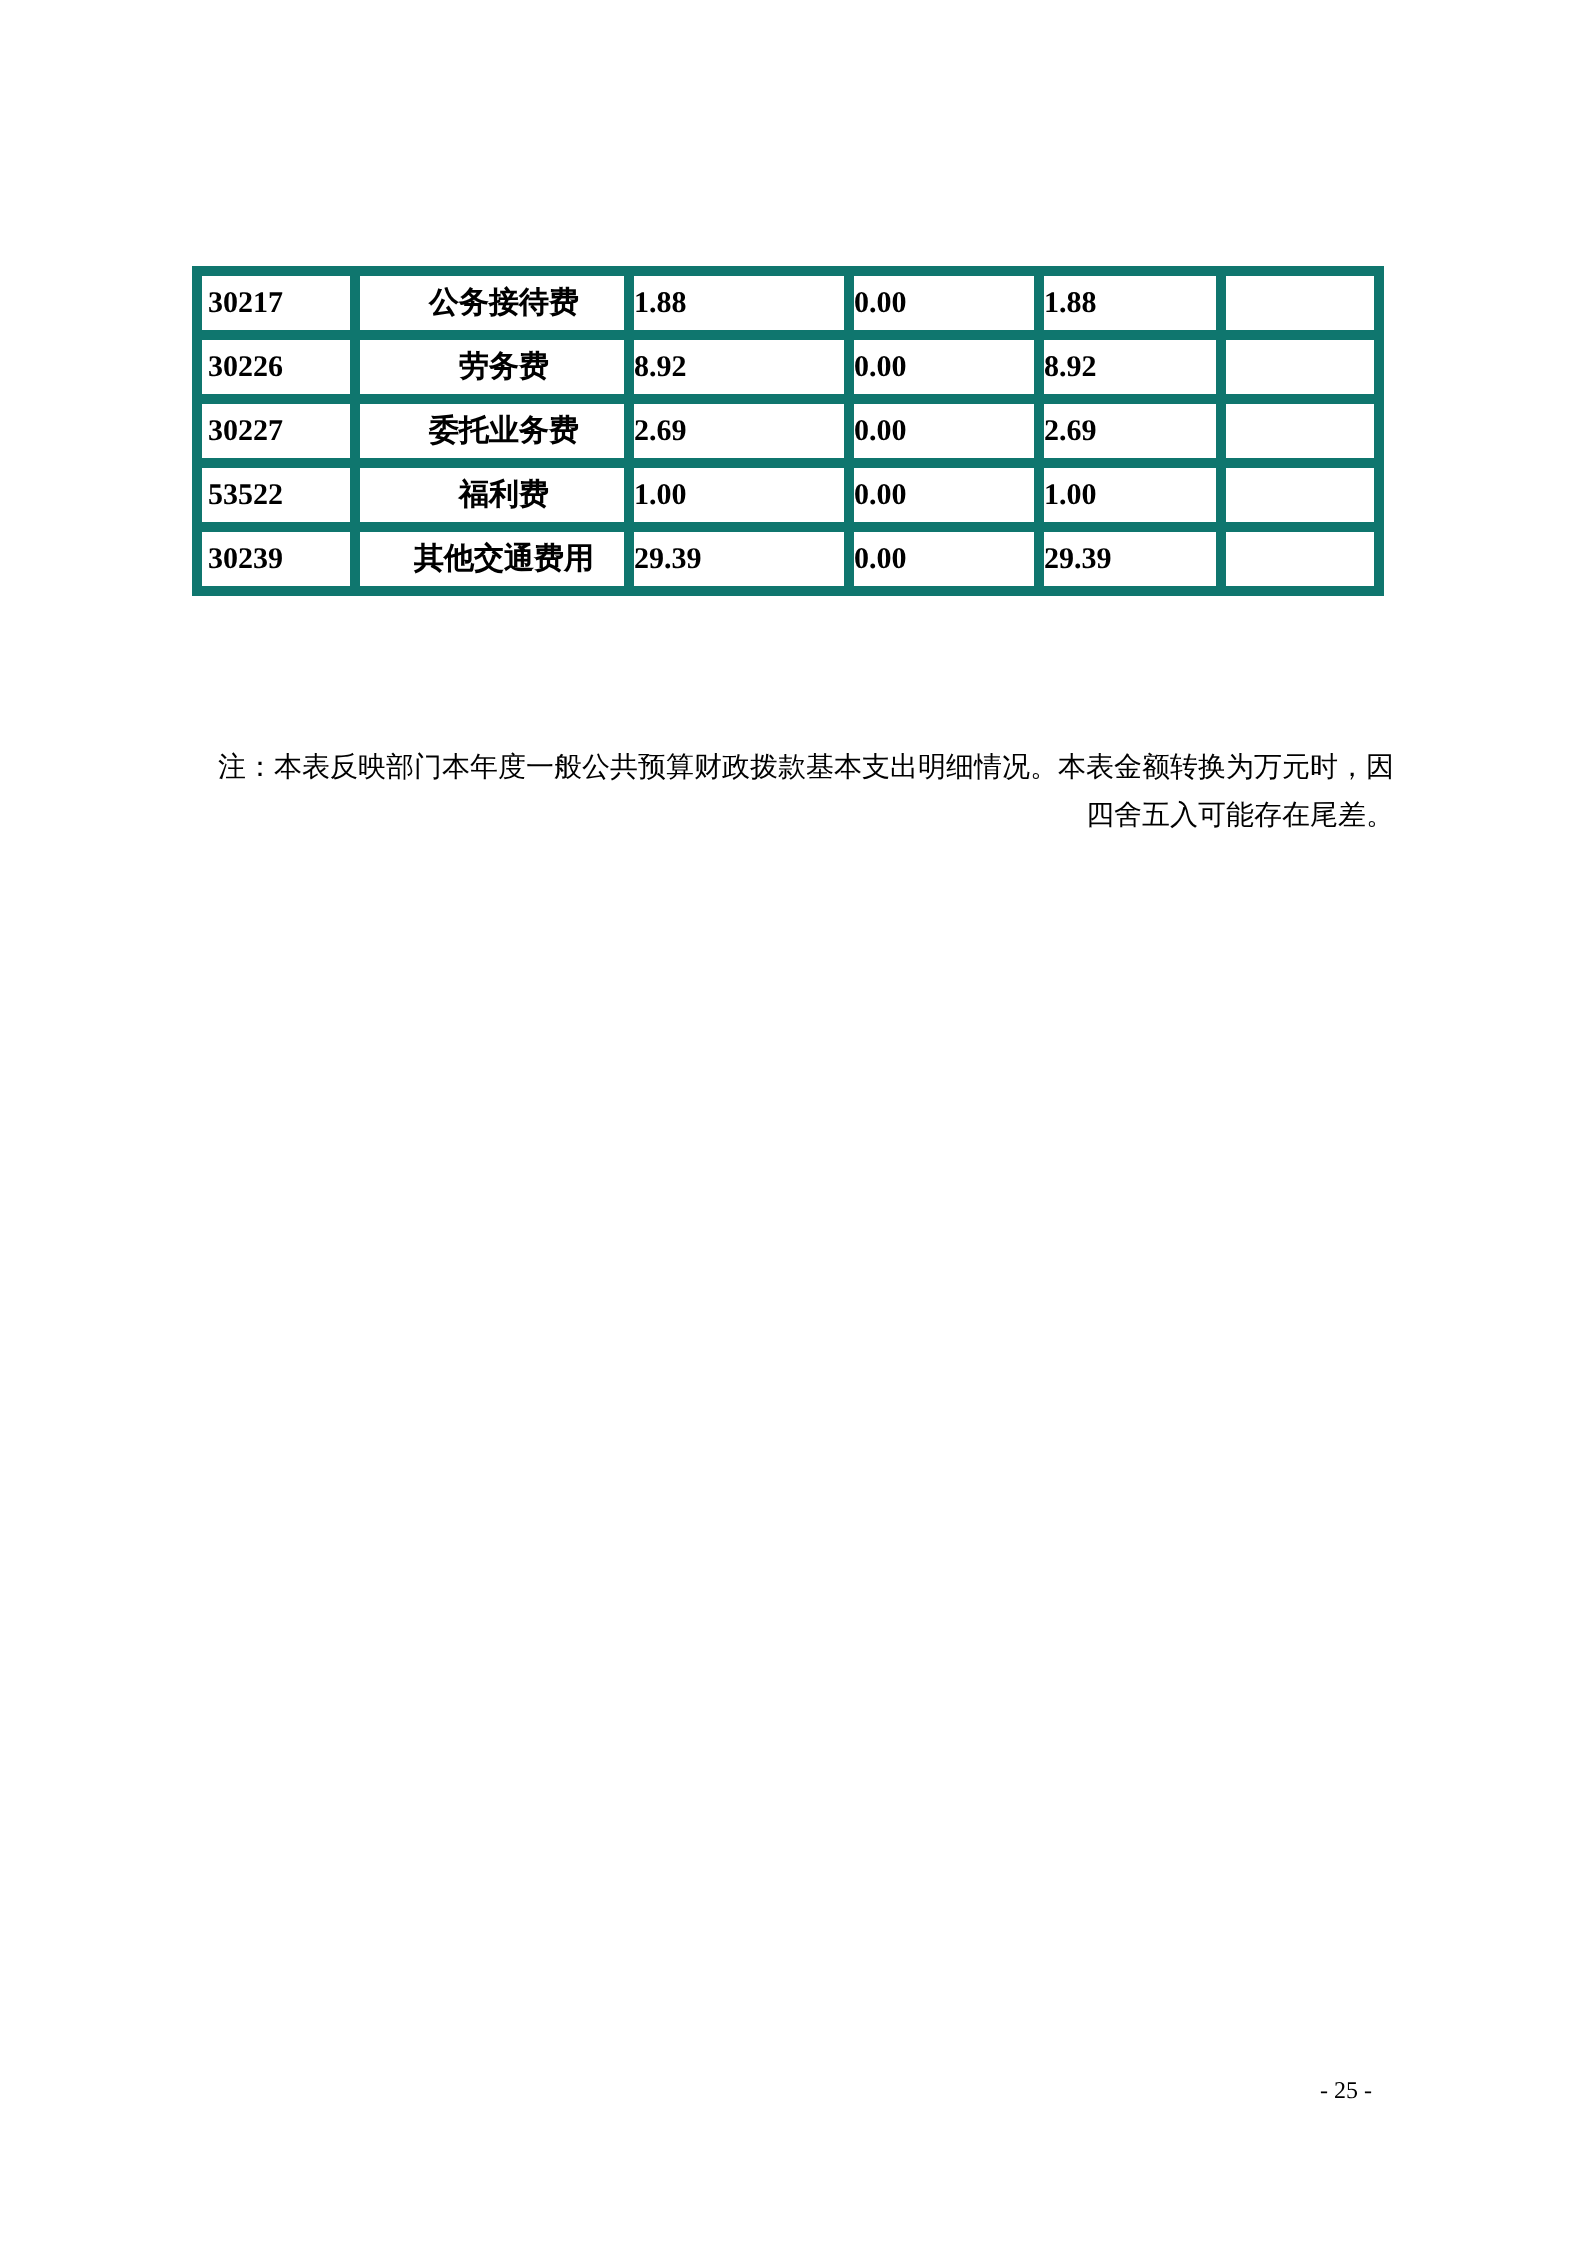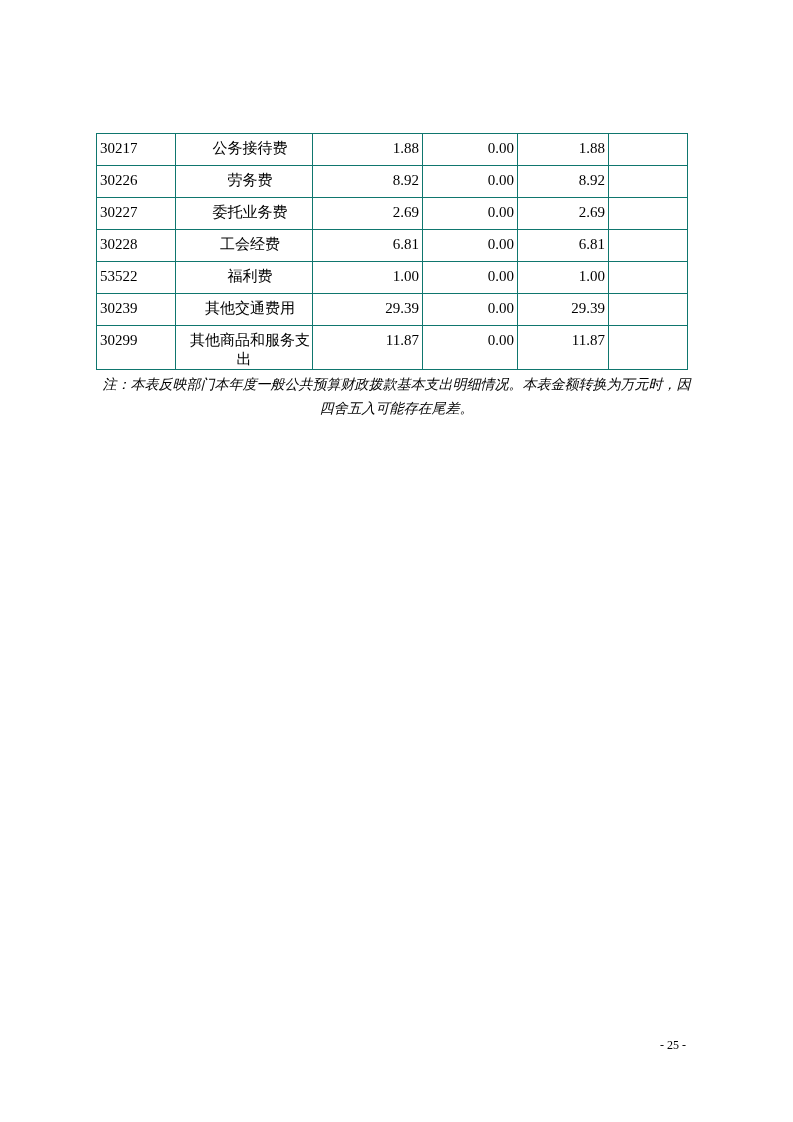--- a/index.html
+++ b/index.html
@@ -19,43 +19,43 @@
   table.budget-table {
     position: absolute;
     left: 96px;
     top: 133px;
     width: 591px;
     border-collapse: collapse;
     table-layout: fixed;
     font-size: 15px;
   }
   table.budget-table td {
-    border: 1px solid #0f766e;
+    border: 5px solid #0f766e;
     vertical-align: top;
     padding: 5px 0 0 0;
     line-height: 19px;
     overflow: hidden;
     word-break: break-all;
+    font-weight: bold;
   }
   table.budget-table tr { height: 32px; }
   table.budget-table tr.tall { height: 43px; }
   .cell-code  { text-align: left;  padding-left: 3px !important; }
   .cell-name  { text-align: center;  padding-left: 2px !important; padding-right: 2px !important; text-indent: 12px; }
-  .cell-num   { text-align: right; padding-right: 3px !important; }
+  .cell-num   { padding-right: 3px !important; }
   .cell-blank { }
   .note {
     position: absolute;
     left: 96px;
     top: 373px;
     width: 601px;
     font-size: 14px;
     line-height: 24px;
-    text-align: center;
+    text-align: right;
     word-break: break-all;
-    font-style: italic;
   }
   .page-number {
     position: absolute;
     top: 1037px;
     right: 107px;
     font-size: 12px;
     line-height: 16px;
     white-space: pre;
   }
 </style>
@@ -92,51 +92,35 @@
         </tr>
         <tr>
           <td class="cell-code">30227</td>
           <td class="cell-name">委托业务费</td>
           <td class="cell-num">2.69</td>
           <td class="cell-num">0.00</td>
           <td class="cell-num">2.69</td>
           <td class="cell-blank"></td>
         </tr>
         <tr>
-          <td class="cell-code">30228</td>
-          <td class="cell-name">工会经费</td>
-          <td class="cell-num">6.81</td>
-          <td class="cell-num">0.00</td>
-          <td class="cell-num">6.81</td>
-          <td class="cell-blank"></td>
-        </tr>
-        <tr>
           <td class="cell-code">53522</td>
           <td class="cell-name">福利费</td>
           <td class="cell-num">1.00</td>
           <td class="cell-num">0.00</td>
           <td class="cell-num">1.00</td>
           <td class="cell-blank"></td>
         </tr>
         <tr>
           <td class="cell-code">30239</td>
           <td class="cell-name">其他交通费用</td>
           <td class="cell-num">29.39</td>
           <td class="cell-num">0.00</td>
           <td class="cell-num">29.39</td>
           <td class="cell-blank"></td>
         </tr>
-        <tr class="tall">
-          <td class="cell-code">30299</td>
-          <td class="cell-name">其他商品和服务支出</td>
-          <td class="cell-num">11.87</td>
-          <td class="cell-num">0.00</td>
-          <td class="cell-num">11.87</td>
-          <td class="cell-blank"></td>
-        </tr>
       </tbody>
   </table>
 
   <div class="note">注：本表反映部门本年度一般公共预算财政拨款基本支出明细情况。本表金额转换为万元时，因四舍五入可能存在尾差。</div>
 
   <div class="page-number">- 25 -</div>
 
 </div>
 
 </body></html>

